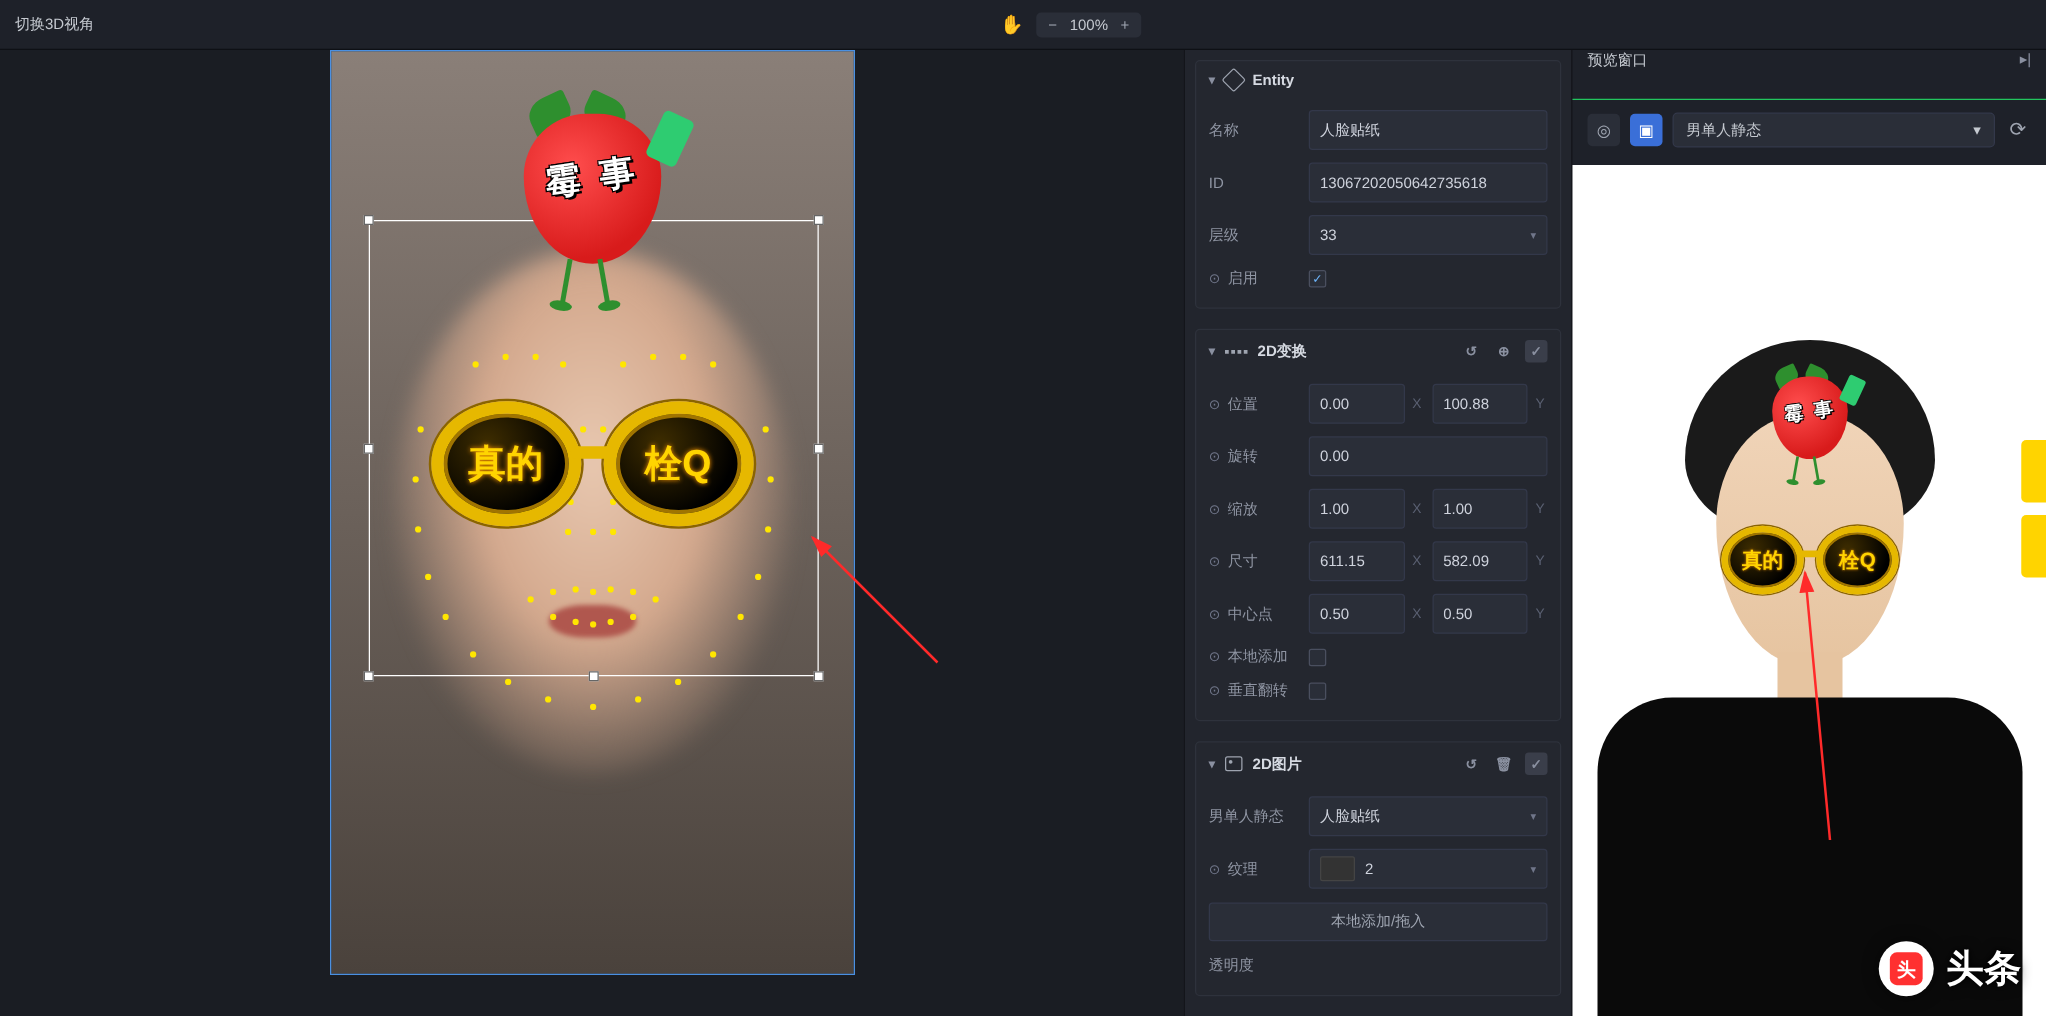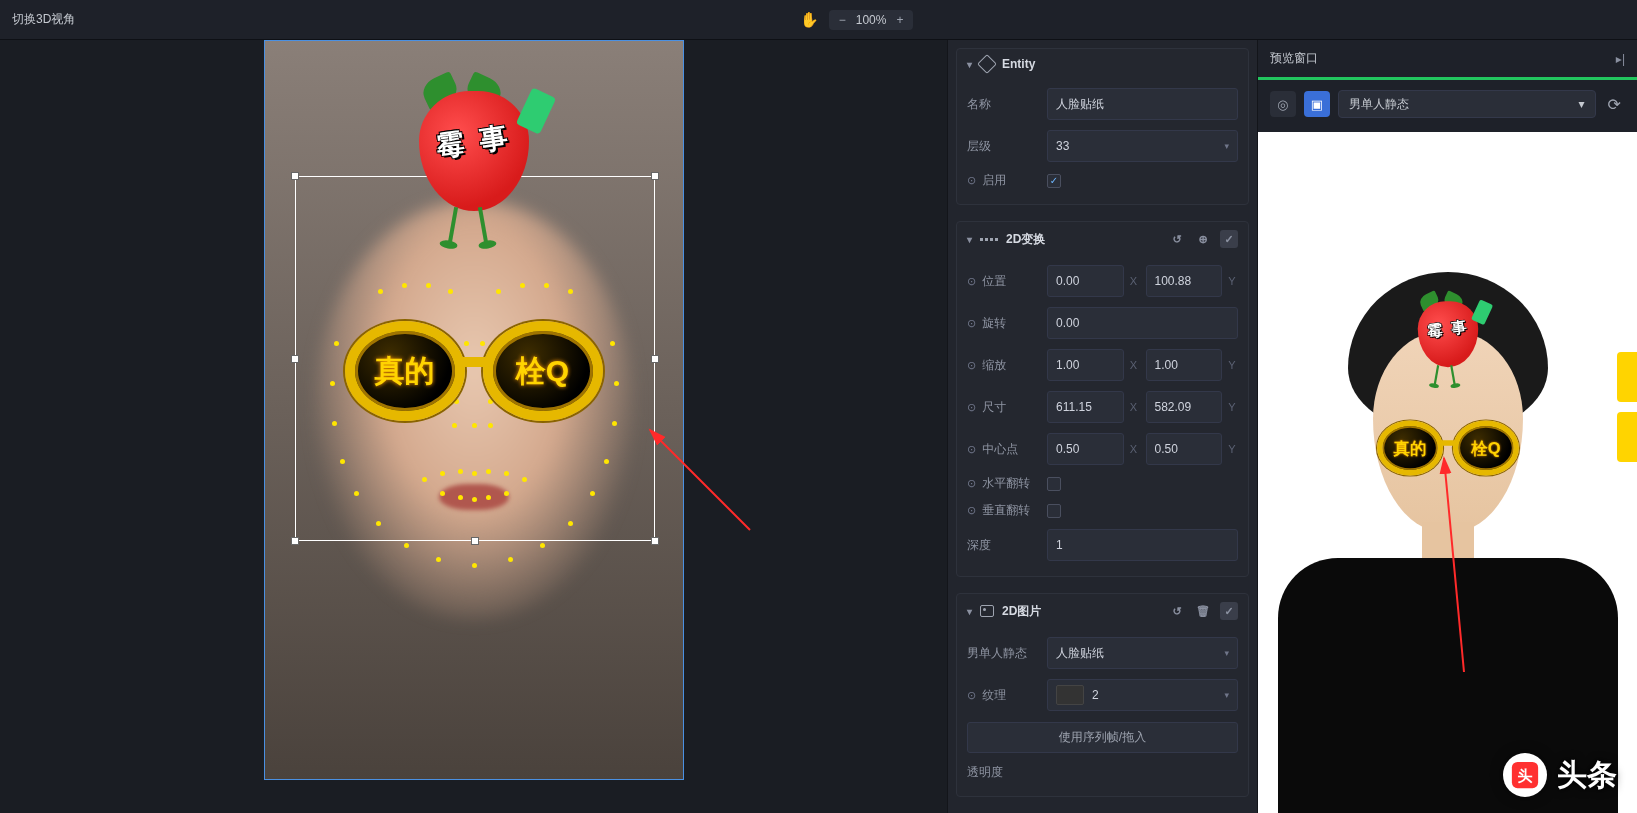--- a/index.html
+++ b/index.html
@@ -343,24 +343,23 @@
     .preview-panel {
       width: 380px;
       background: #1e2129;
       border-left: 1px solid #13151a;
       display: flex;
       flex-direction: column;
     }
     .preview-header {
       height: 40px;
       display: flex;
-      align-items: center;
       padding: 0 12px;
       gap: 8px;
-      border-bottom: 3px solid #22c55e;
+      border-bottom: 1px solid #22c55e;
     }
     .preview-header .spacer{flex:1}
     .collapse-icon{color:#8a90a0;font-size:12px;cursor:pointer}
 
     .preview-controls {
       display:flex;align-items:center;gap:8px;padding:10px 12px;
     }
     .pc-btn{
       width:26px;height:26px;border-radius:4px;background:#2a2e38;
       display:flex;align-items:center;justify-content:center;
@@ -567,20 +566,28 @@
         <div class="prop-row">
           <div class="prop-label">
               <span>名称</span>
             </div>
           <div class="prop-inputs">
               <input class="inp" value="人脸贴纸" style="">
             </div>
         </div>
         <div class="prop-row">
           <div class="prop-label">
+              <span>ID</span>
+            </div>
+          <div class="prop-inputs">
+              <input class="inp" value="13067202050642735618" style="">
+            </div>
+        </div>
+        <div class="prop-row">
+          <div class="prop-label">
               <span>层级</span>
             </div>
           <div class="prop-inputs">
             <div class="sel">
               <span>33</span>
               <span class="car">▾</span>
             </div>
           </div>
         </div>
         <div class="prop-row">
@@ -680,41 +687,33 @@
               </div>
             <div class="xy-pair">
                 <input class="inp" value="0.50" style="">
                 <span class="unit">Y</span>
               </div>
           </div>
         </div>
         <div class="prop-row">
           <div class="prop-label">
               <span class="link-icon">⊙</span>
-              <span>水平翻转</span>
+              <span>本地添加</span>
             </div>
           <div class="prop-inputs">
               <span class="chk"></span>
             </div>
         </div>
         <div class="prop-row">
           <div class="prop-label">
               <span class="link-icon">⊙</span>
               <span>垂直翻转</span>
             </div>
           <div class="prop-inputs">
               <span class="chk"></span>
-            </div>
-        </div>
-        <div class="prop-row">
-          <div class="prop-label">
-              <span>深度</span>
-            </div>
-          <div class="prop-inputs">
-              <input class="inp" value="1" style="">
             </div>
         </div>
       </div>
     </div>
 
     <div class="section">
       <div class="section-head">
         <span class="chev">▾</span>
         <span style="width:14px;height:12px;border:1.5px solid #9ea4b0;border-radius:2px;position:relative">
             <span style="position:absolute;left:2px;top:2px;width:3px;height:3px;border-radius:50%;background:#9ea4b0"></span>
@@ -744,21 +743,21 @@
             </div>
           <div class="prop-inputs">
             <div class="sel" style="gap:8px;justify-content:flex-start">
               <span class="texture-preview"></span>
               <span>2</span>
               <span class="spacer" style="flex:1"></span>
               <span class="car">▾</span>
             </div>
           </div>
         </div>
-        <div class="add-texture">使用序列帧/拖入</div>
+        <div class="add-texture">本地添加/拖入</div>
         <div class="prop-row" style="margin-top:6px">
           <div class="prop-label">
               <span>透明度</span>
             </div>
 
         </div>
 
       </div>
     </div>
   </div>

